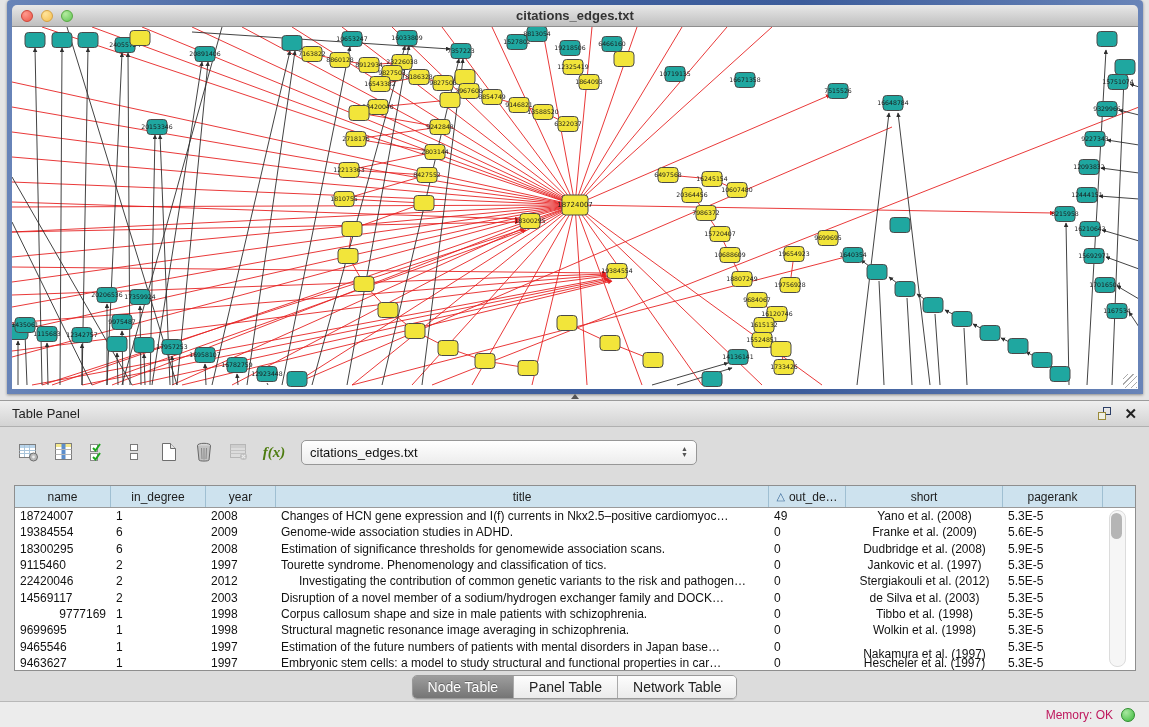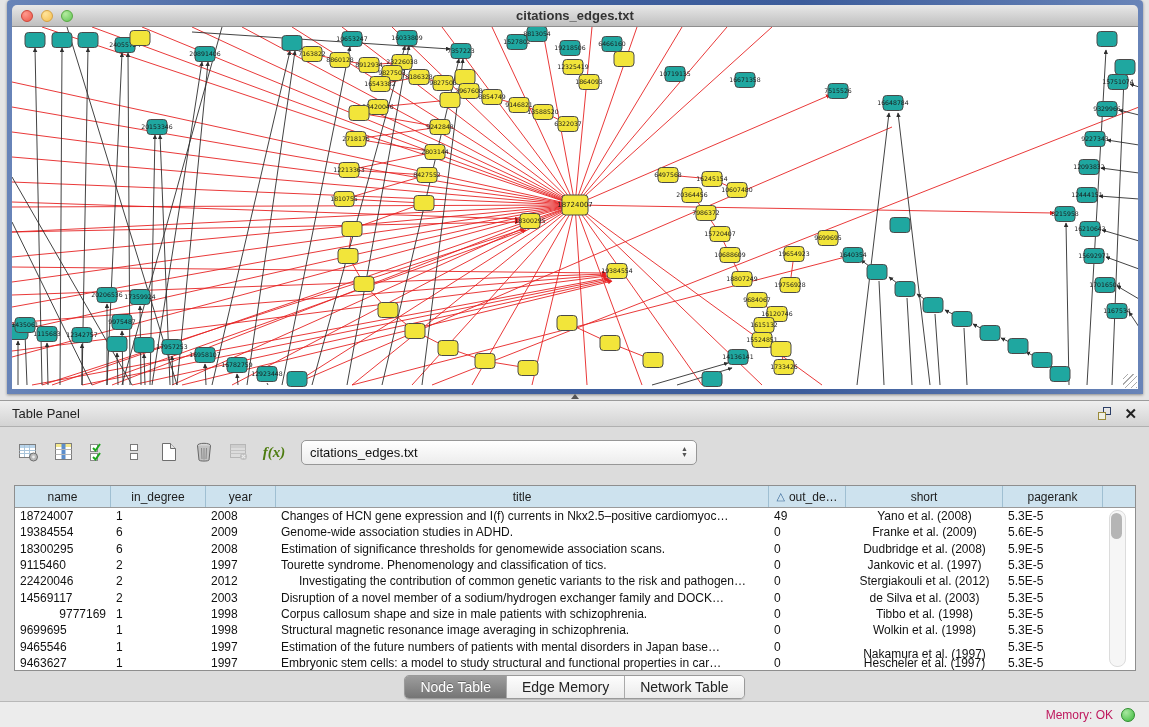--- a/index.html
+++ b/index.html
@@ -887,21 +887,21 @@
         </div>
       </div>
     <div class="vscroll">
       <div class="vthumb"></div>
     </div>
   </div>
 
   <div class="tabs">
     <div class="tabgroup" id="tabgroup">
         <div class="tab active">Node Table</div>
-        <div class="tab">Edge Memory</div>
+        <div class="tab">Panel Table</div>
         <div class="tab">Network Table</div>
       </div>
   </div>
 
   <div class="statusbar">
     <span>Memory: OK</span>
     <span class="memdot"></span>
   </div>
 </div>
 

